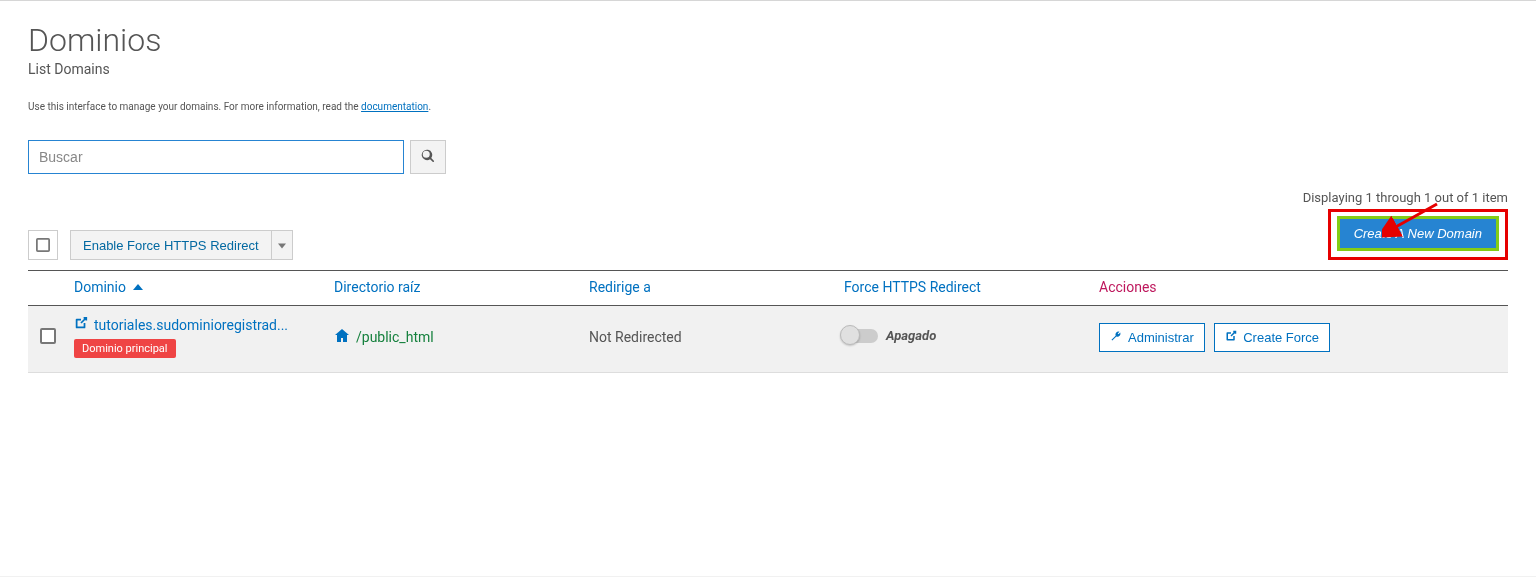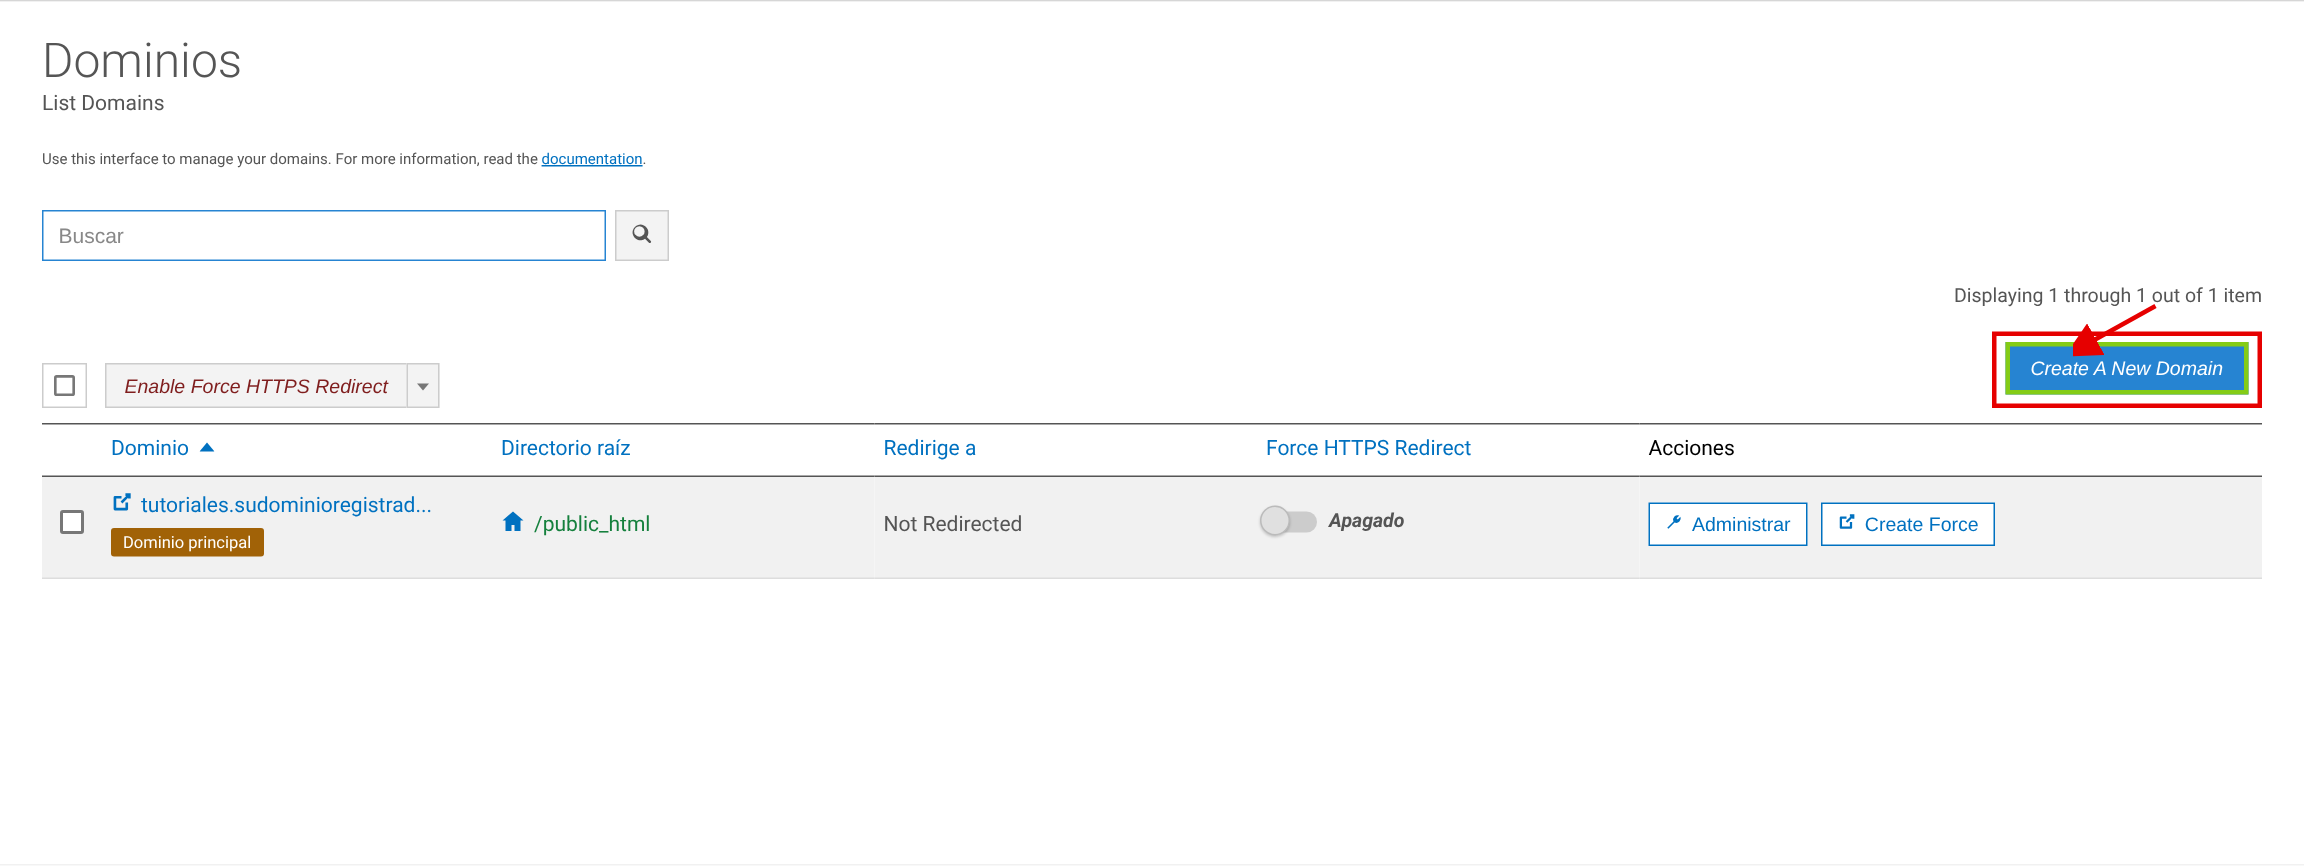--- a/index.html
+++ b/index.html
@@ -99,44 +99,43 @@
     }
     .chk-box svg { width: 14px; height: 14px; fill: none; stroke: #777; stroke-width: 2; }
     .split-btn {
       display: flex;
       height: 30px;
     }
     .split-btn-main {
       border: 1px solid #ccc;
       border-right: none;
       background: #f3f3f3;
-      color: #7f1d1d;
+      color: #0369a1;
       padding: 0 12px;
       font-size: 13px;
       display: flex;
       align-items: center;
       cursor: pointer;
-      font-style: italic;
     }
     .split-btn-caret {
       border: 1px solid #ccc;
       background: #f3f3f3;
       width: 22px;
       display: flex;
       align-items: center;
       justify-content: center;
       cursor: pointer;
     }
     .split-btn-caret svg { width: 8px; height: 8px; fill: #777; }
 
     .toolbar-right {
       display: flex;
       flex-direction: column;
       align-items: flex-end;
-      gap: 16px;
+      gap: 4px;
       position: relative;
     }
     .count-text {
       font-size: 13px;
       color: #555;
     }
     .create-btn {
       background: #2684d2;
       color: #fff;
       border: 3px solid #84cc16;
@@ -158,21 +157,21 @@
       margin-top: 2px;
       border-radius: 13px;
     }
     table.domains thead th {
       text-align: left;
       font-weight: 400;
       font-size: 14px;
       padding: 8px 6px 10px 6px;
       border-top: 1px solid #555;
       border-bottom: 1px solid #555;
-      color: #000000;
+      color: #be185d;
     }
     table.domains thead th.sortable { color: #0071c0; cursor: pointer; }
     table.domains thead th .sort-ind { display: inline-flex; align-items: center; margin-left: 4px; }
     table.domains thead th .sort-ind svg { width: 10px; height: 10px; fill: #0071c0; }
 
     table.domains tbody td {
       padding: 10px 6px 14px 6px;
       background: #f1f1f1;
       vertical-align: middle;
       border-bottom: 1px solid #ddd;
@@ -198,21 +197,21 @@
       display: inline-flex;
       align-items: center;
       gap: 6px;
       font-size: 14px;
       cursor: pointer;
     }
     .domain-link svg { width: 14px; height: 14px; fill: #0071c0; }
 
     .badge {
       display: inline-block;
-      background: #a16207;
+      background: #ef4444;
       color: #fff;
       font-size: 11px;
       padding: 3px 8px;
       border-radius: 2px;
       margin-top: 6px;
     }
 
     .root-dir {
       color: #15803d;
       display: inline-flex;

